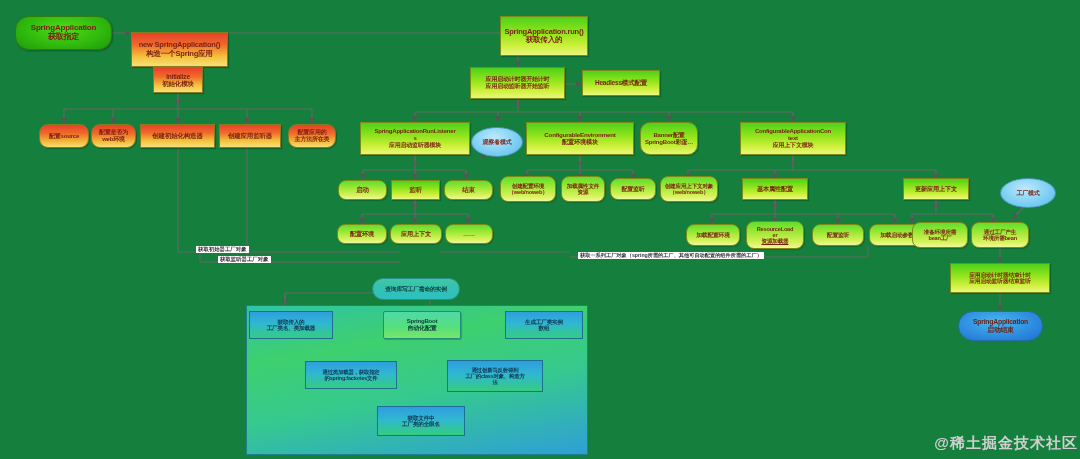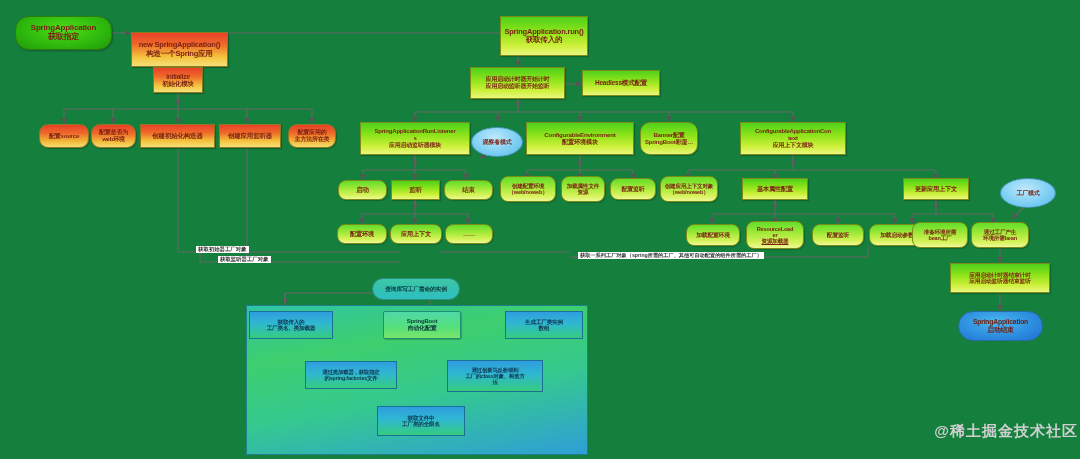--- a/index.html
+++ b/index.html
@@ -42,21 +42,21 @@
   
   #groupbox{position:absolute;left:246px;top:305px;width:340px;height:148px;
     background:linear-gradient(170deg,#2ec4a8 0%,#3ecf6e 28%,#35c98f 58%,#2f9fd6 100%);
     border:1px solid #1f7f8c;}
   .n-blue{background:linear-gradient(180deg,#2f9de0 0%,#2fb8d0 45%,#35cc7e 100%);
     border:1px solid #1d6f95;color:#0f3550;font-weight:bold;}
 
   .edge-label{position:absolute;color:#333;font-weight:bold;white-space:nowrap;
     background:#fff;padding:0 2px;}
 
-  #watermark{position:absolute;right:14px;bottom:18px;color:#cfcfcf;font-size:15px;
+  #watermark{position:absolute;right:14px;bottom:6px;color:#cfcfcf;font-size:15px;
     font-weight:bold;letter-spacing:1px;}
 </style>
 </head>
 <body>
 
 <div id="canvas">
 
   <svg class="wires">
     <defs>
       <marker id="ar" markerWidth="7" markerHeight="7" refX="5.4" refY="2.6" orient="auto">

